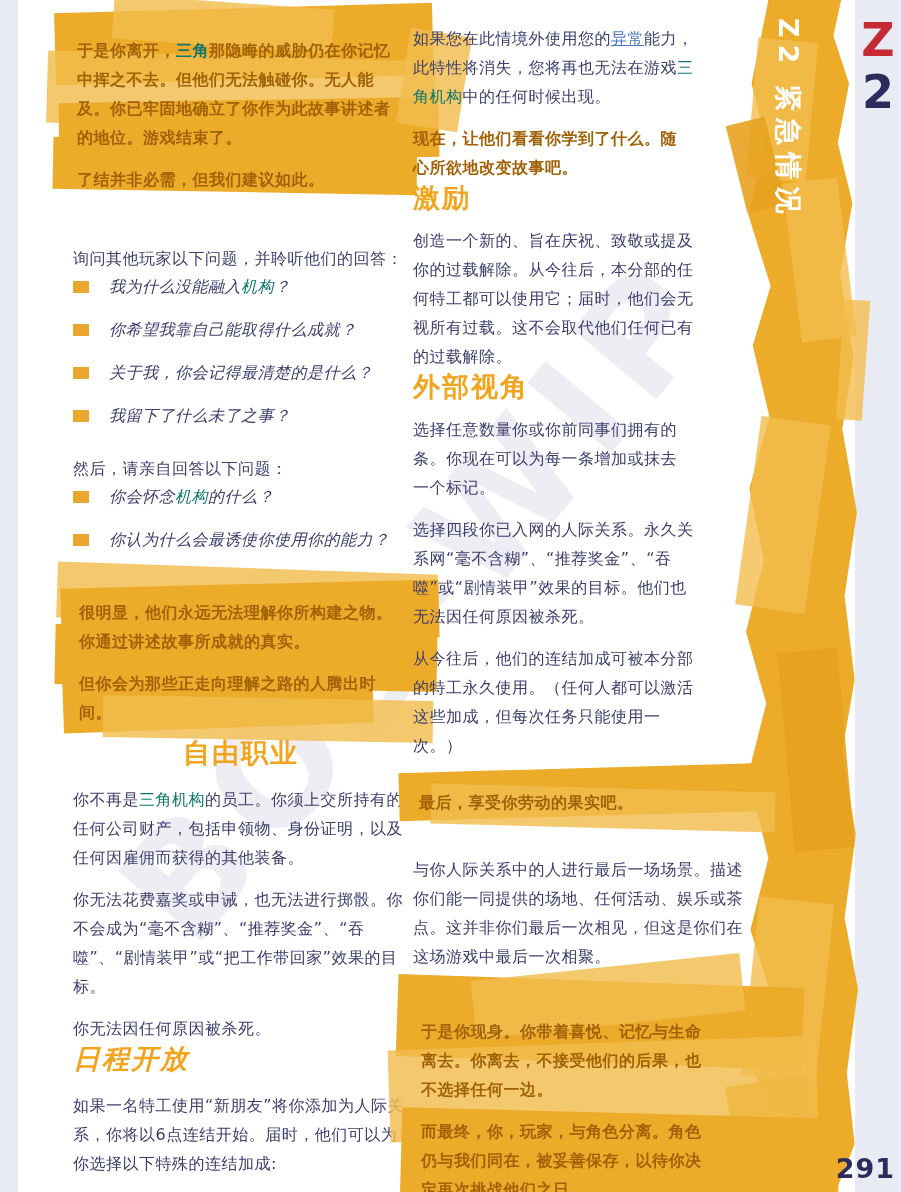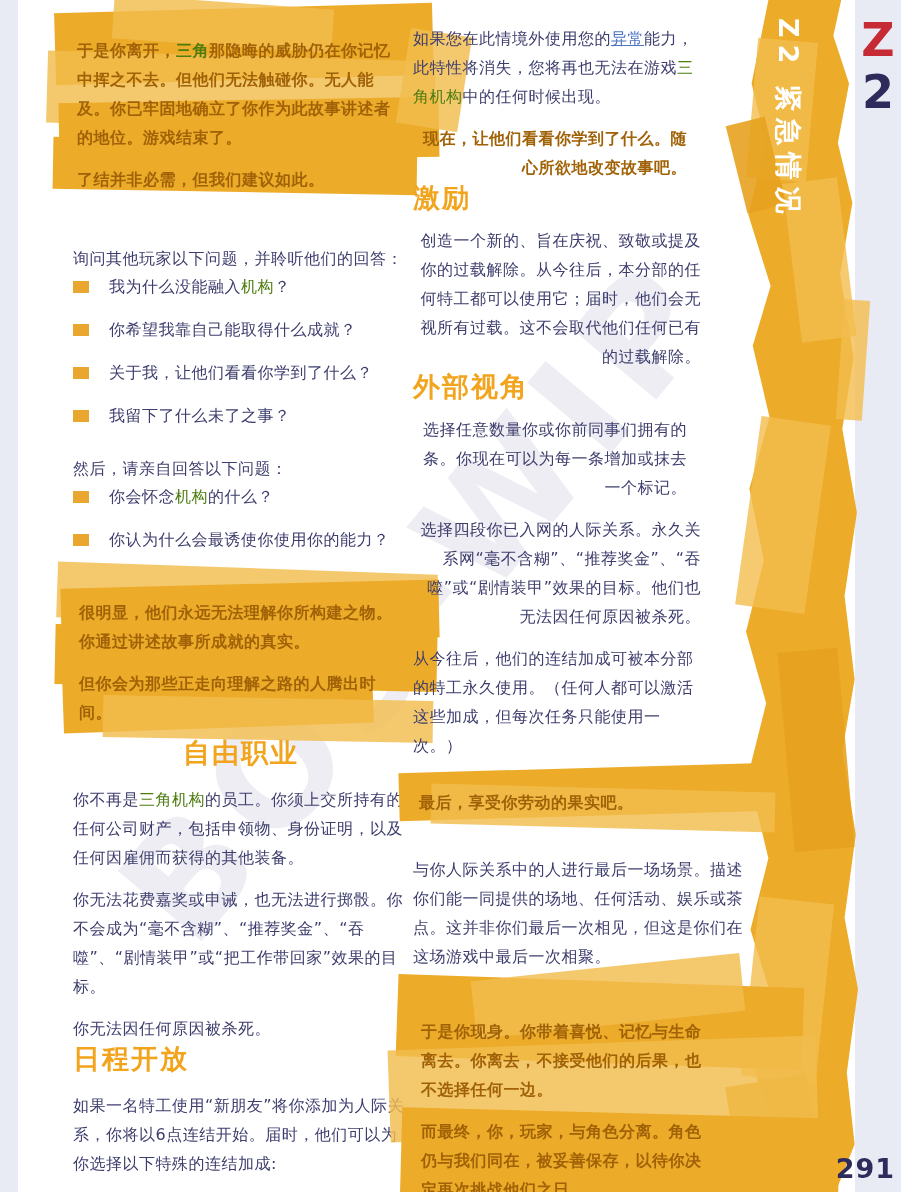--- a/index.html
+++ b/index.html
@@ -10,21 +10,21 @@
     font-size:150px;font-weight:700;letter-spacing:14px;color:rgba(140,146,180,0.16);z-index:1;white-space:nowrap;}
 
   
   .col{position:absolute;top:0;z-index:3;color:#3d3d6e;}
   .col-left{left:73px;width:336px;}
   .col-right{left:413px;width:336px;}
   .para{margin:0;font-size:16px;line-height:29px;letter-spacing:0.5px;}
   .para + .para{margin-top:13px;}
   .w286{max-width:288px;} .w272{max-width:274px;}
   .seg-bold{font-weight:700;color:#a16207;}
-  .seg-red{color:#4d7c0f;text-align:center;}
+  .seg-red{color:#0f766e;text-align:center;}
   .seg-blue{color:#4d74c4;text-decoration:underline;}
   h2.sec{margin:0;font-size:27px;line-height:32px;font-weight:800;color:#f2a41d;letter-spacing:2px;}
 
   
   ul.qs{list-style:none;margin:0;padding:0;}
   ul.qs li{position:relative;padding-left:36px;margin:0 0 15px 0;font-size:16px;line-height:28px;letter-spacing:0.5px;}
   ul.qs li .sq{position:absolute;left:0;top:8px;width:16px;height:12px;background:#eaa72f;}
 
   
   .hl{position:relative;}
@@ -75,22 +75,22 @@
     z-index:4;color:#ffffff;font-weight:800;font-size:27px;letter-spacing:7px;white-space:nowrap;line-height:36px;}
   .ribbon-label .gap{display:inline-block;width:14px;}
 
   
   .corner{position:absolute;left:855px;width:46px;text-align:center;z-index:4;font-weight:800;font-size:46px;line-height:48px;}
   .corner-z{top:16px;color:#c62a35;}
   .corner-two{top:68px;color:#2e2b5c;}
   .page-number{position:absolute;right:6px;bottom:8px;z-index:4;font-weight:800;font-size:27px;color:#2e2b5c;letter-spacing:1px;}
 
   
-  .mt40{margin-top:40px;} .mt24{margin-top:24px;} .mt22{margin-top:22px;} .mt18{margin-top:18px;}
-  .mt16{margin-top:16px;} .mt34{margin-top:34px;text-align:center;} .mt28{margin-top:28px;} .mt12{margin-top:12px;text-align:right;}
+  .mt40{margin-top:40px;} .mt24{margin-top:24px;} .mt22{margin-top:22px;font-style:italic;} .mt18{margin-top:18px;}
+  .mt16{margin-top:16px;} .mt34{margin-top:34px;text-align:center;} .mt28{margin-top:28px;} .mt12{margin-top:12px;}
 </style>
 </head>
 <body>
 
 <div class="stage">
   <div class="page-bg"></div>
   <div class="watermark">BO3-WIP</div>
 
   <div class="col col-left">
 
@@ -103,21 +103,21 @@
       <i class="bg lt b6"></i>
       <p class="para"><span class="seg-bold">于是你离开，</span><span class="seg-bold seg-red">三角</span><span class="seg-bold">那隐晦的威胁仍在你记忆中挥之不去。但他们无法触碰你。无人能及。你已牢固地确立了你作为此故事讲述者的地位。游戏结束了。</span></p>
       <p class="para"><span class="seg-bold">了结并非必需，但我们建议如此。</span></p>
     </div>
 
     <p class="para mt40"><span>询问其他玩家以下问题，并聆听他们的回答：</span></p>
 
     <ul class="qs mt22">
       <li><span class="sq"></span><span><span>我为什么没能融入</span><span class="seg-red">机构</span><span>？</span></span></li>
       <li><span class="sq"></span><span><span>你希望我靠自己能取得什么成就？</span></span></li>
-      <li><span class="sq"></span><span><span>关于我，让他们看看你学到了什么？</span></span></li>
+      <li><span class="sq"></span><span><span>关于我，你会记得最清楚的是什么？</span></span></li>
       <li><span class="sq"></span><span><span>我留下了什么未了之事？</span></span></li>
     </ul>
 
     <p class="para mt24"><span>然后，请亲自回答以下问题：</span></p>
 
     <ul class="qs mt22">
       <li><span class="sq"></span><span><span>你会怀念</span><span class="seg-red">机构</span><span>的什么？</span></span></li>
       <li><span class="sq"></span><span><span>你认为什么会最诱使你使用你的能力？</span></span></li>
     </ul>
 

